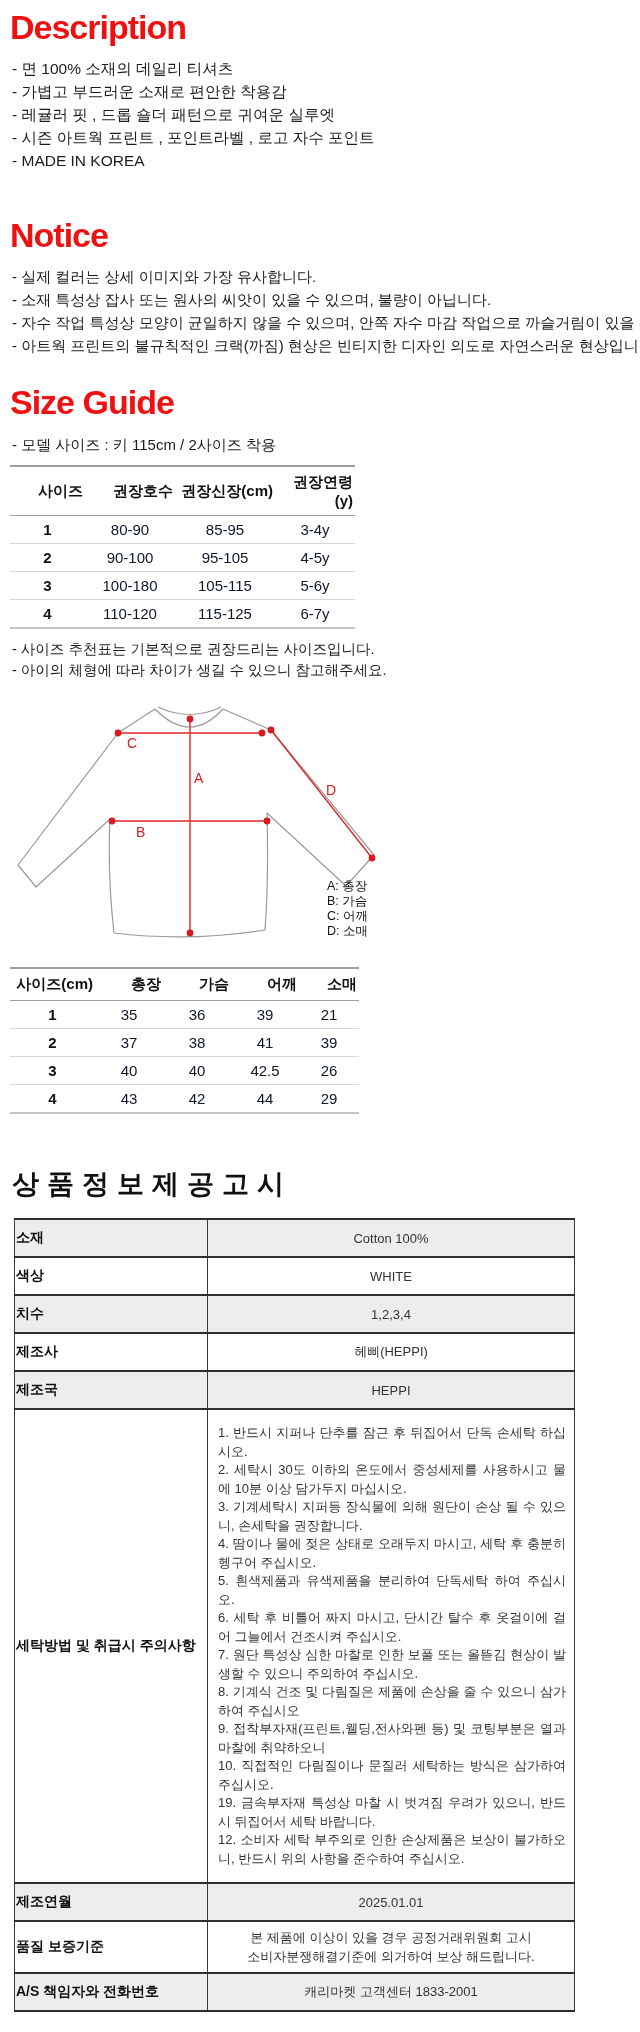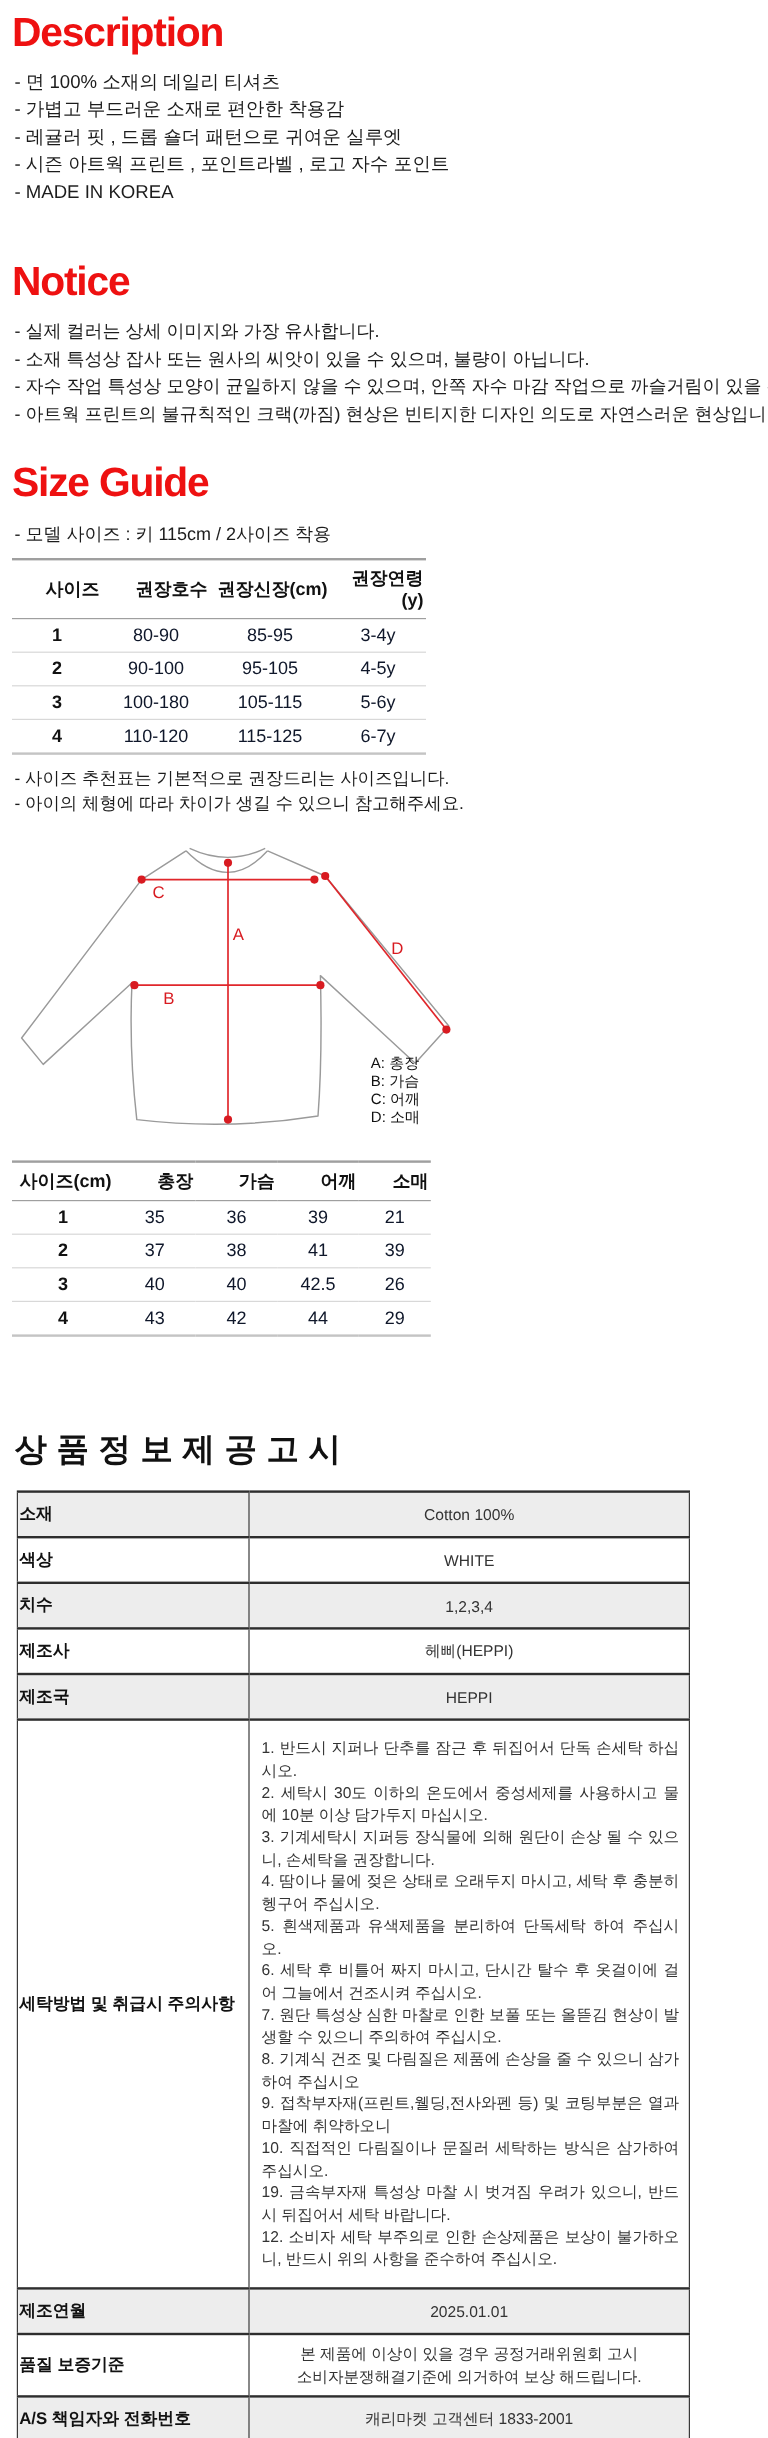--- a/index.html
+++ b/index.html
@@ -20,21 +20,21 @@
   table.sg{border-collapse:collapse;margin:10px 0 0 10px;width:345px;table-layout:fixed;}
   table.sg th{font-size:15px;font-weight:700;color:#111;padding:6px 2px;border-top:2px solid #9f9f9f;border-bottom:1px solid #9f9f9f;text-align:right;}
   table.sg td{font-size:15px;color:#0f172a;padding:5px 2px;text-align:center;border-bottom:1px solid #d8d8d8;}
   table.sg tr:last-child td{border-bottom:2px solid #c4c4c4;}
   table.sg td.szcol{font-weight:700;color:#111;}
   .sg-notes{margin:10px 0 0 12px;font-size:14.5px;line-height:21px;color:#1c1c1c;}
 
   
   .diagram{position:relative;width:640px;height:272px;margin-top:12px;}
   .diagram svg{position:absolute;left:0;top:0;}
-  .legend{position:absolute;left:309px;top:186px;font-size:12.5px;line-height:15px;color:#111;}
+  .legend{position:absolute;left:327px;top:186px;font-size:12.5px;line-height:15px;color:#111;}
 
   
   .h-black{color:#111;font-size:27px;font-weight:700;letter-spacing:8px;margin:0 0 0 12px;}
   table.info{border-collapse:collapse;margin:16px 0 0 14px;width:554px;table-layout:fixed;}
   table.info td{border-left:1px solid #3a3a3a;border-right:1px solid #3a3a3a;border-top:2px solid #2e2e2e;border-bottom:2px solid #2e2e2e;}
   table.info td.lbl{width:190px;text-align:left;font-weight:700;font-size:14px;color:#111;}
   table.info td.val{width:364px;text-align:center;font-size:13px;color:#333;}
   table.info tr.shaded td{background:#ededed;}
   table.info tr.r-sm td{height:34px;}
   table.info td.care-val{text-align:left;padding:14px 8px 14px 6px;height:382px;vertical-align:middle;}
@@ -193,21 +193,21 @@
     <tr>
       <td class="szcol">4</td>
       <td>43</td>
       <td>42</td>
       <td>44</td>
       <td>29</td>
     </tr>
   </tbody>
     </table>
 
-  <h2 class="h-black" style="margin-top:76px;">상품정보제공고시</h2>
+  <h2 class="h-black" style="margin-top:52px;">상품정보제공고시</h2>
 
   <table class="info">
     <tbody>
         <tr class="shaded r-sm">
       <td class="lbl">소재</td>
       <td class="val">Cotton 100%</td>
     </tr>
     <tr class="r-sm">
       <td class="lbl">색상</td>
       <td class="val">WHITE</td>

